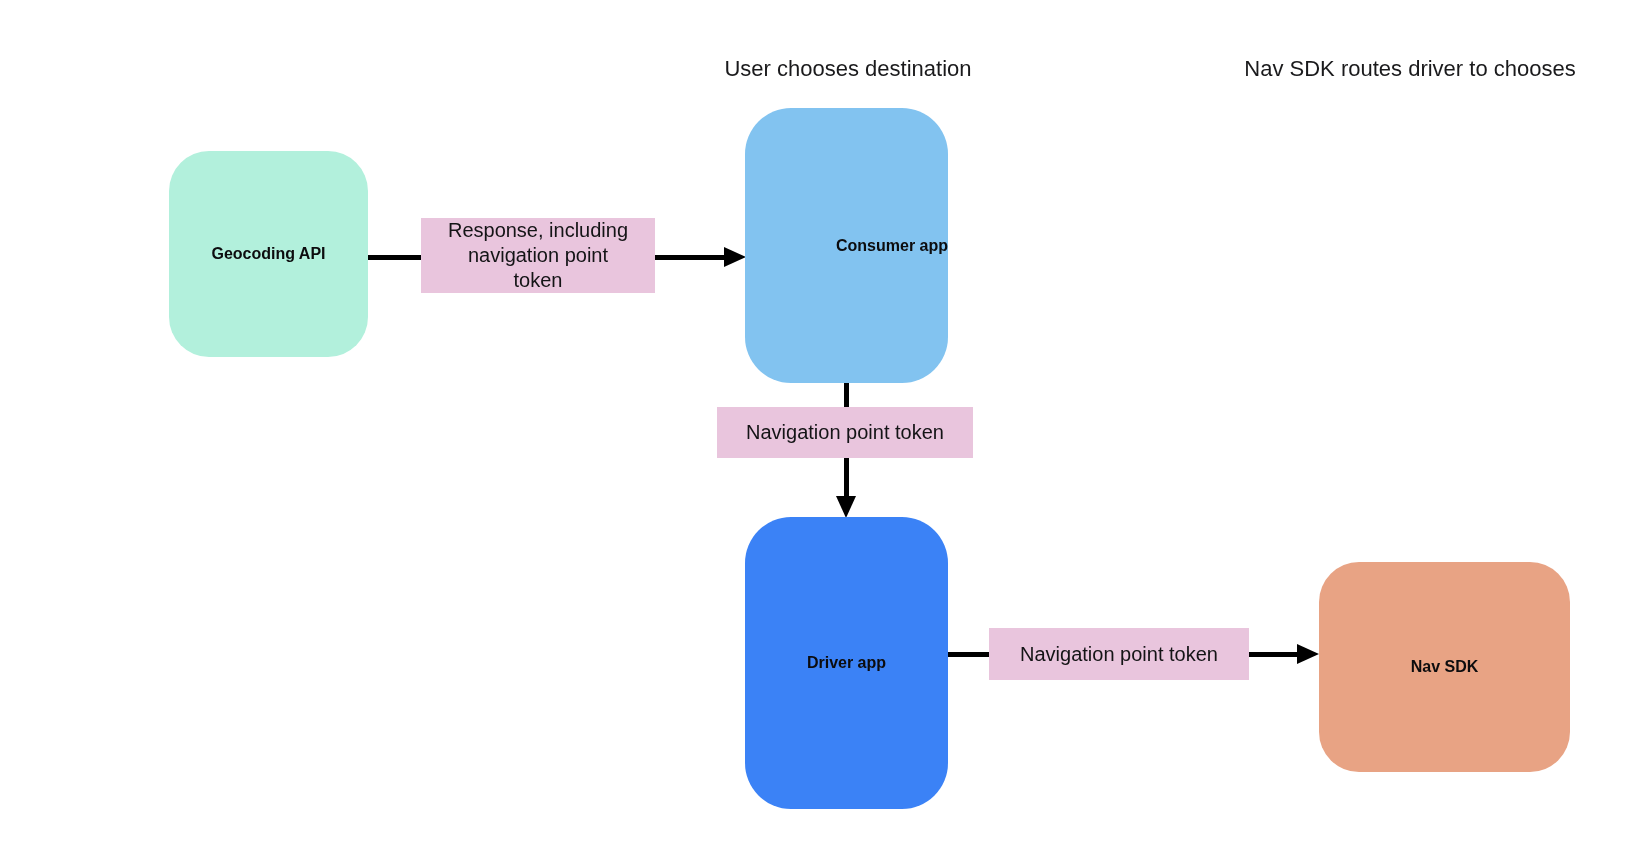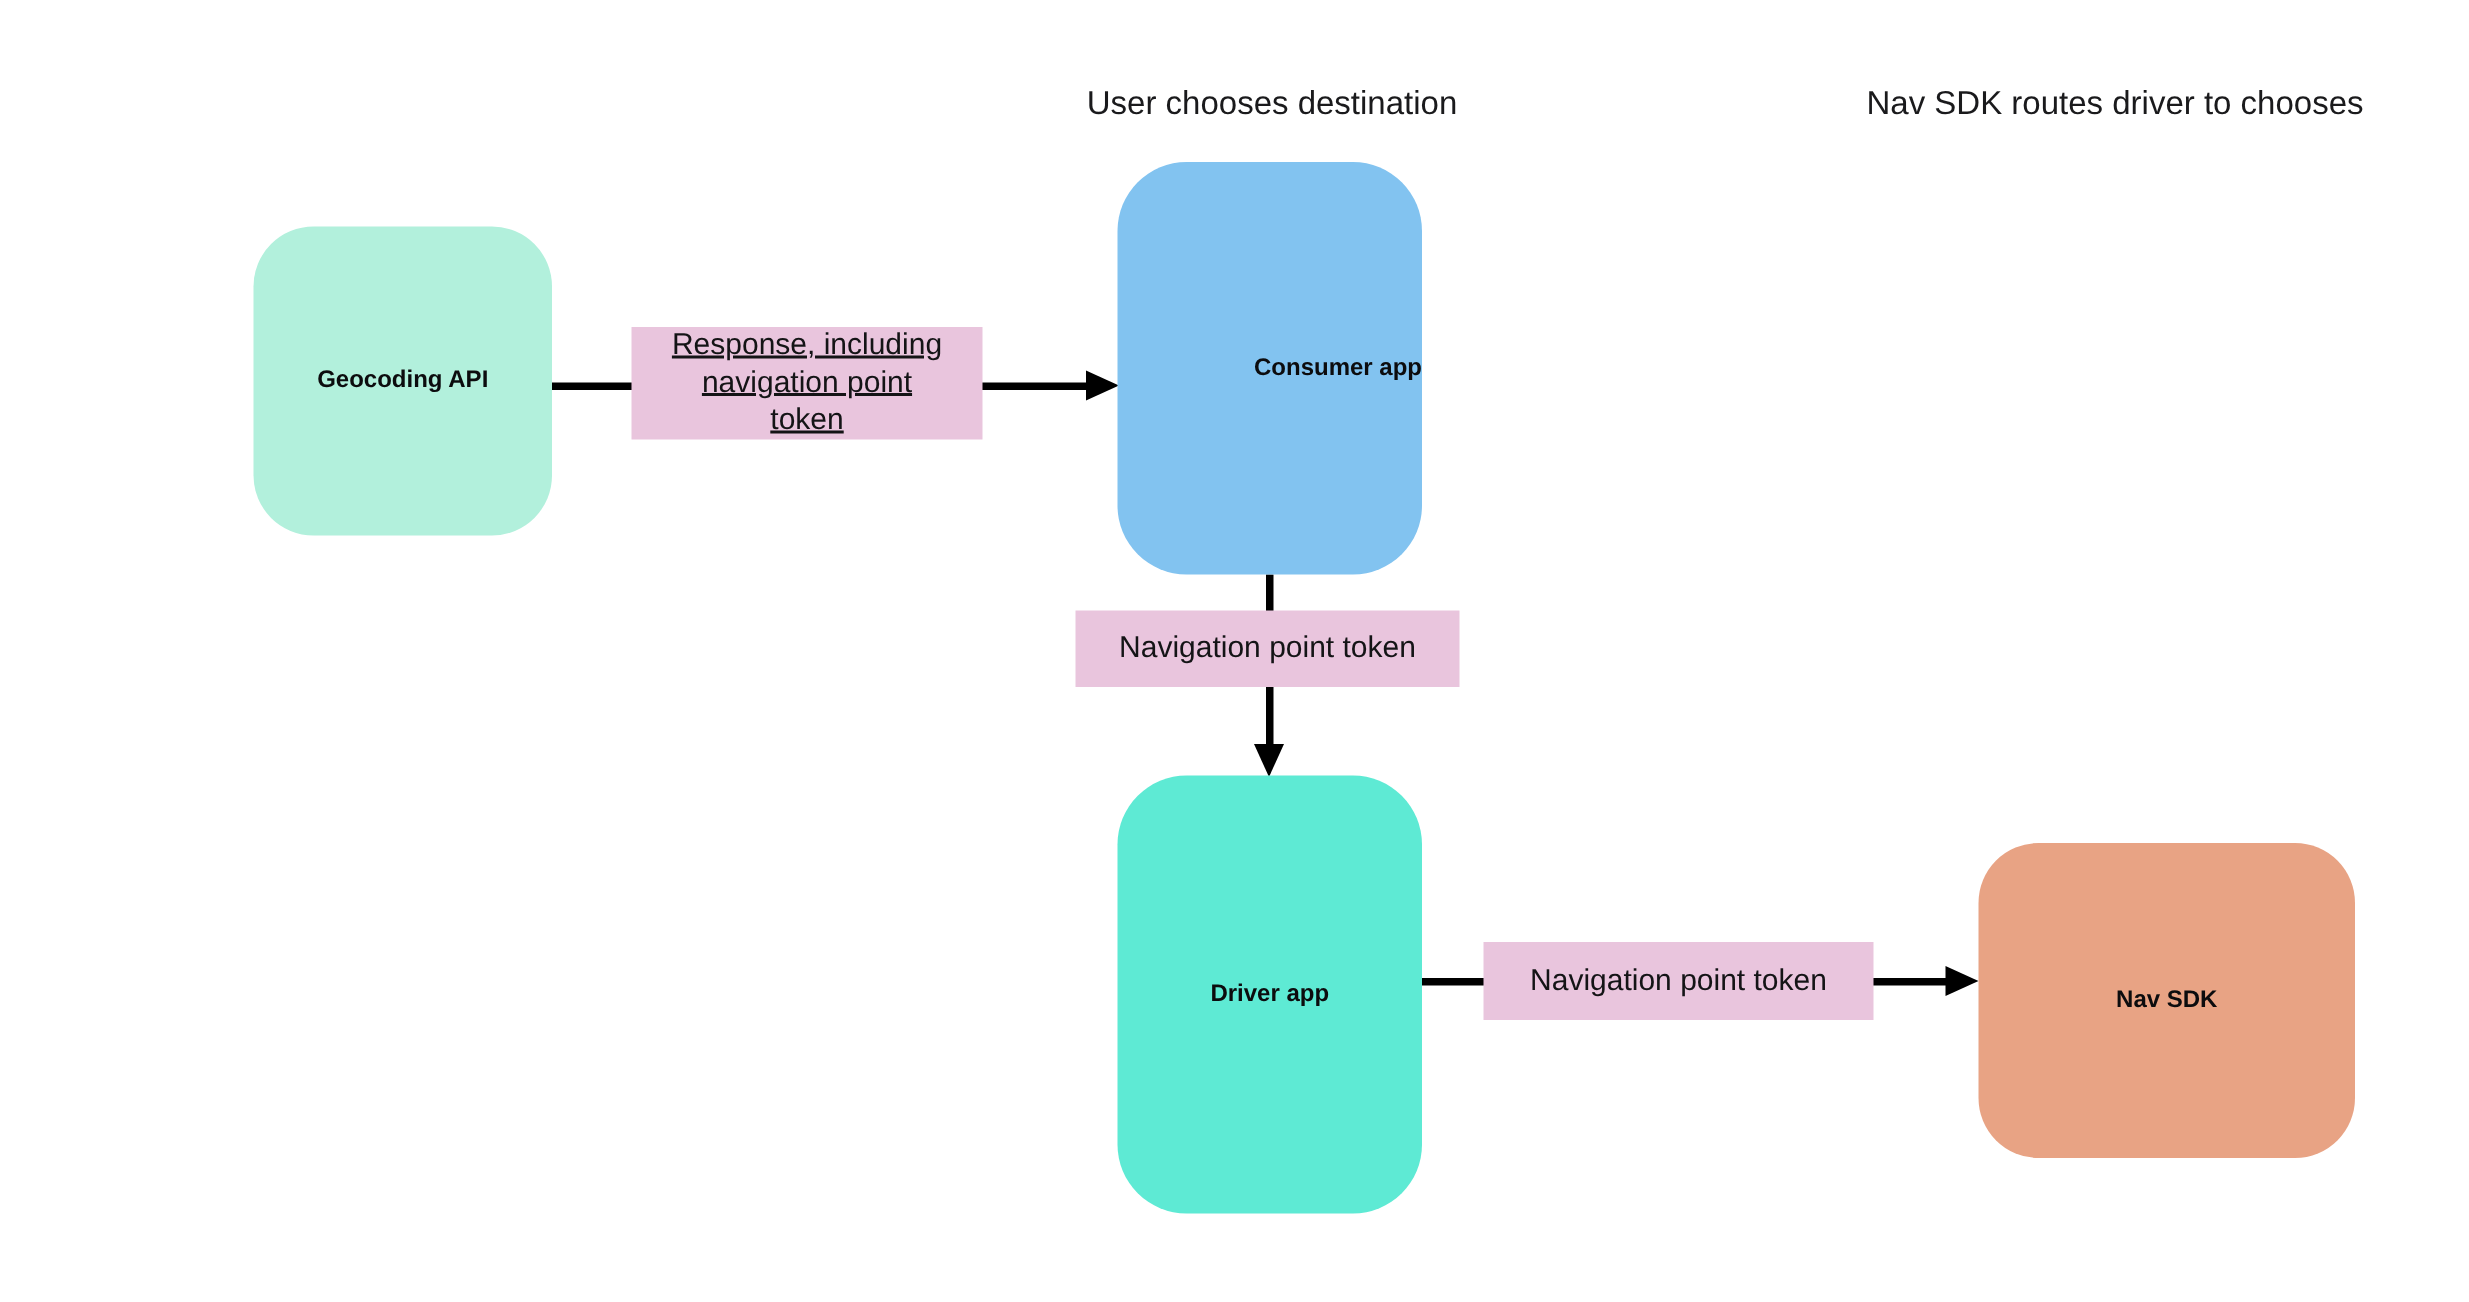--- a/index.html
+++ b/index.html
@@ -18,21 +18,21 @@
   .node-geocoding{left:169px;top:151px;width:199px;height:206px;border-radius:40px;}
   .node-consumer {left:745px;top:108px;width:203px;height:275px;border-radius:46px;}
   .node-driver   {left:745px;top:517px;width:203px;height:292px;border-radius:46px;}
   .node-navsdk   {left:1319px;top:562px;width:251px;height:210px;border-radius:40px;}
 
   
   .edge-label{position:absolute;display:flex;align-items:center;justify-content:center;
               font-size:20px;line-height:25px;font-weight:400;color:#141416;text-align:center;z-index:2;}
   .edge-label span{display:inline-block;}
   .label-response{left:421px;top:218px;width:234px;height:75px;}
-  .label-response span{width:192px;text-decoration:underline;}
+  .label-response span{width:192px;}
   .label-token-mid{left:717px;top:407px;width:256px;height:51px;}
   .label-token-right{left:989px;top:628px;width:260px;height:52px;}
 
   
   .edge-line{position:absolute;background:#000000;z-index:1;}
   .line-1{left:368px;top:255px;width:360px;height:5px;}
   .line-2{left:844px;top:383px;width:5px;height:116px;}
   .line-3{left:948px;top:652px;width:352px;height:5px;}
 
   
@@ -70,21 +70,21 @@
   </div>
 
   <div class="node node-geocoding" style="background: rgb(178, 240, 220);">
     <span>Geocoding API</span>
   </div>
 
   <div class="node node-consumer" style="background: rgb(130, 195, 240); justify-content: flex-end;">
     <span>Consumer app</span>
   </div>
 
-  <div class="node node-driver" style="background: #5eead4;">
+  <div class="node node-driver" style="background: #3b82f6;">
     <span>Driver app</span>
   </div>
 
   <div class="node node-navsdk" style="background: rgb(232, 163, 132);">
     <span>Nav SDK</span>
   </div>
 
 </div>
 
 </body></html>

